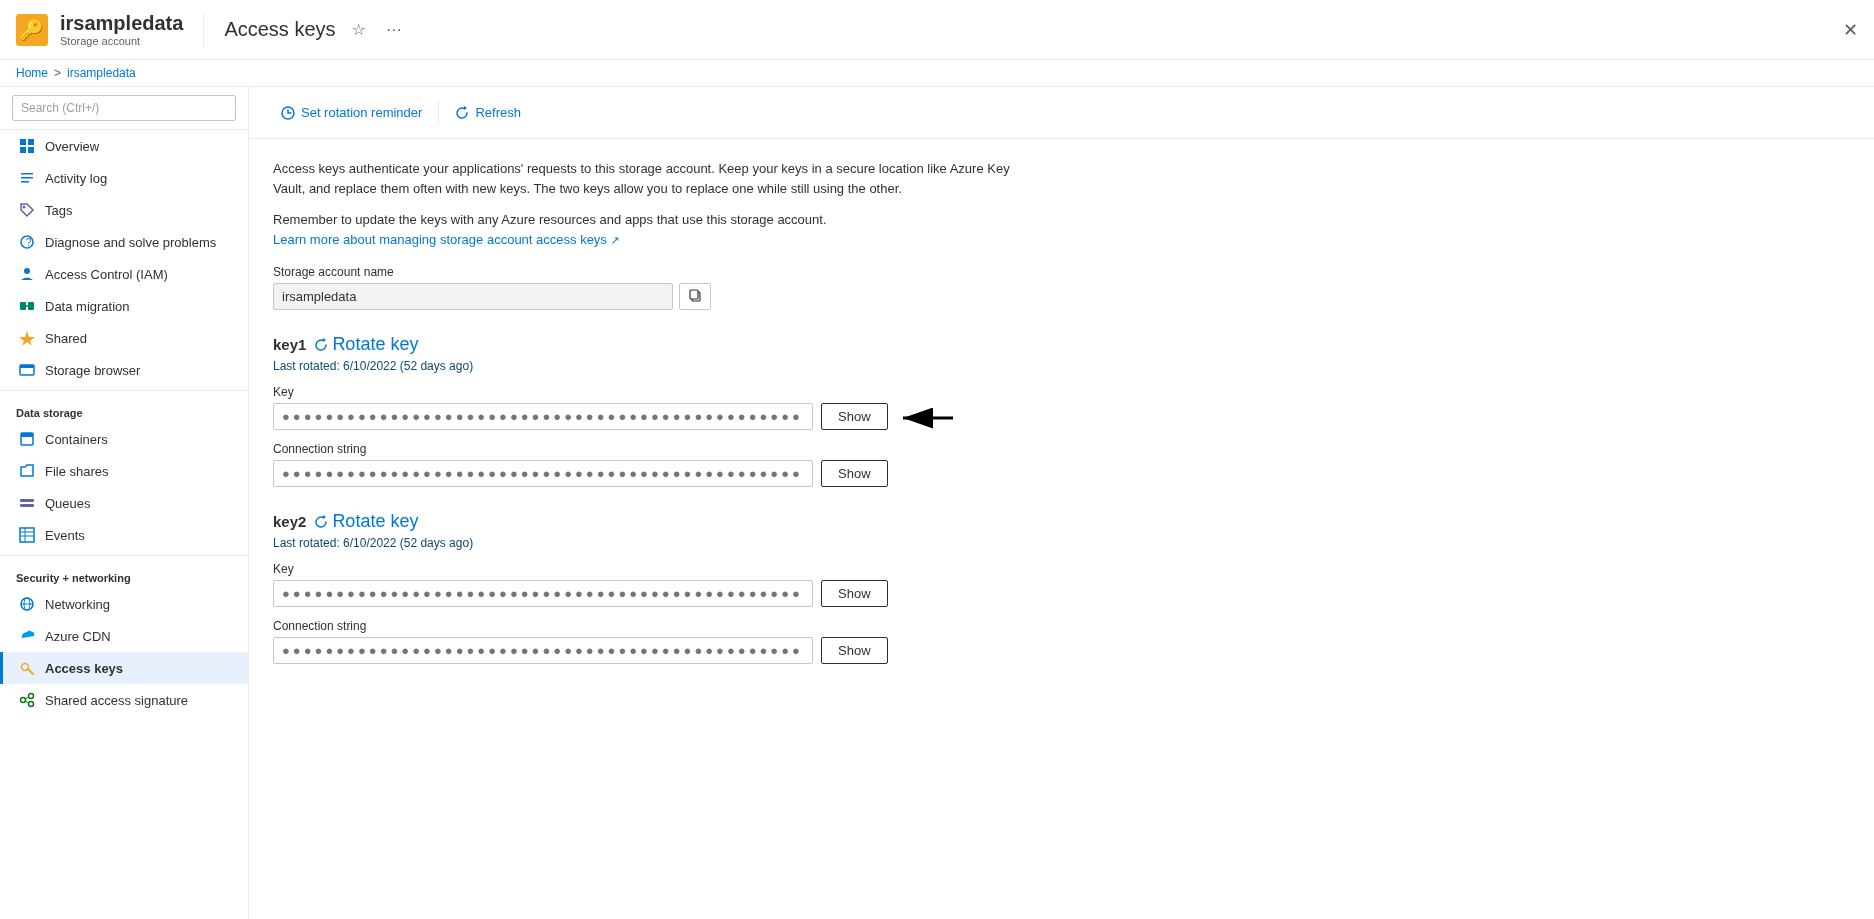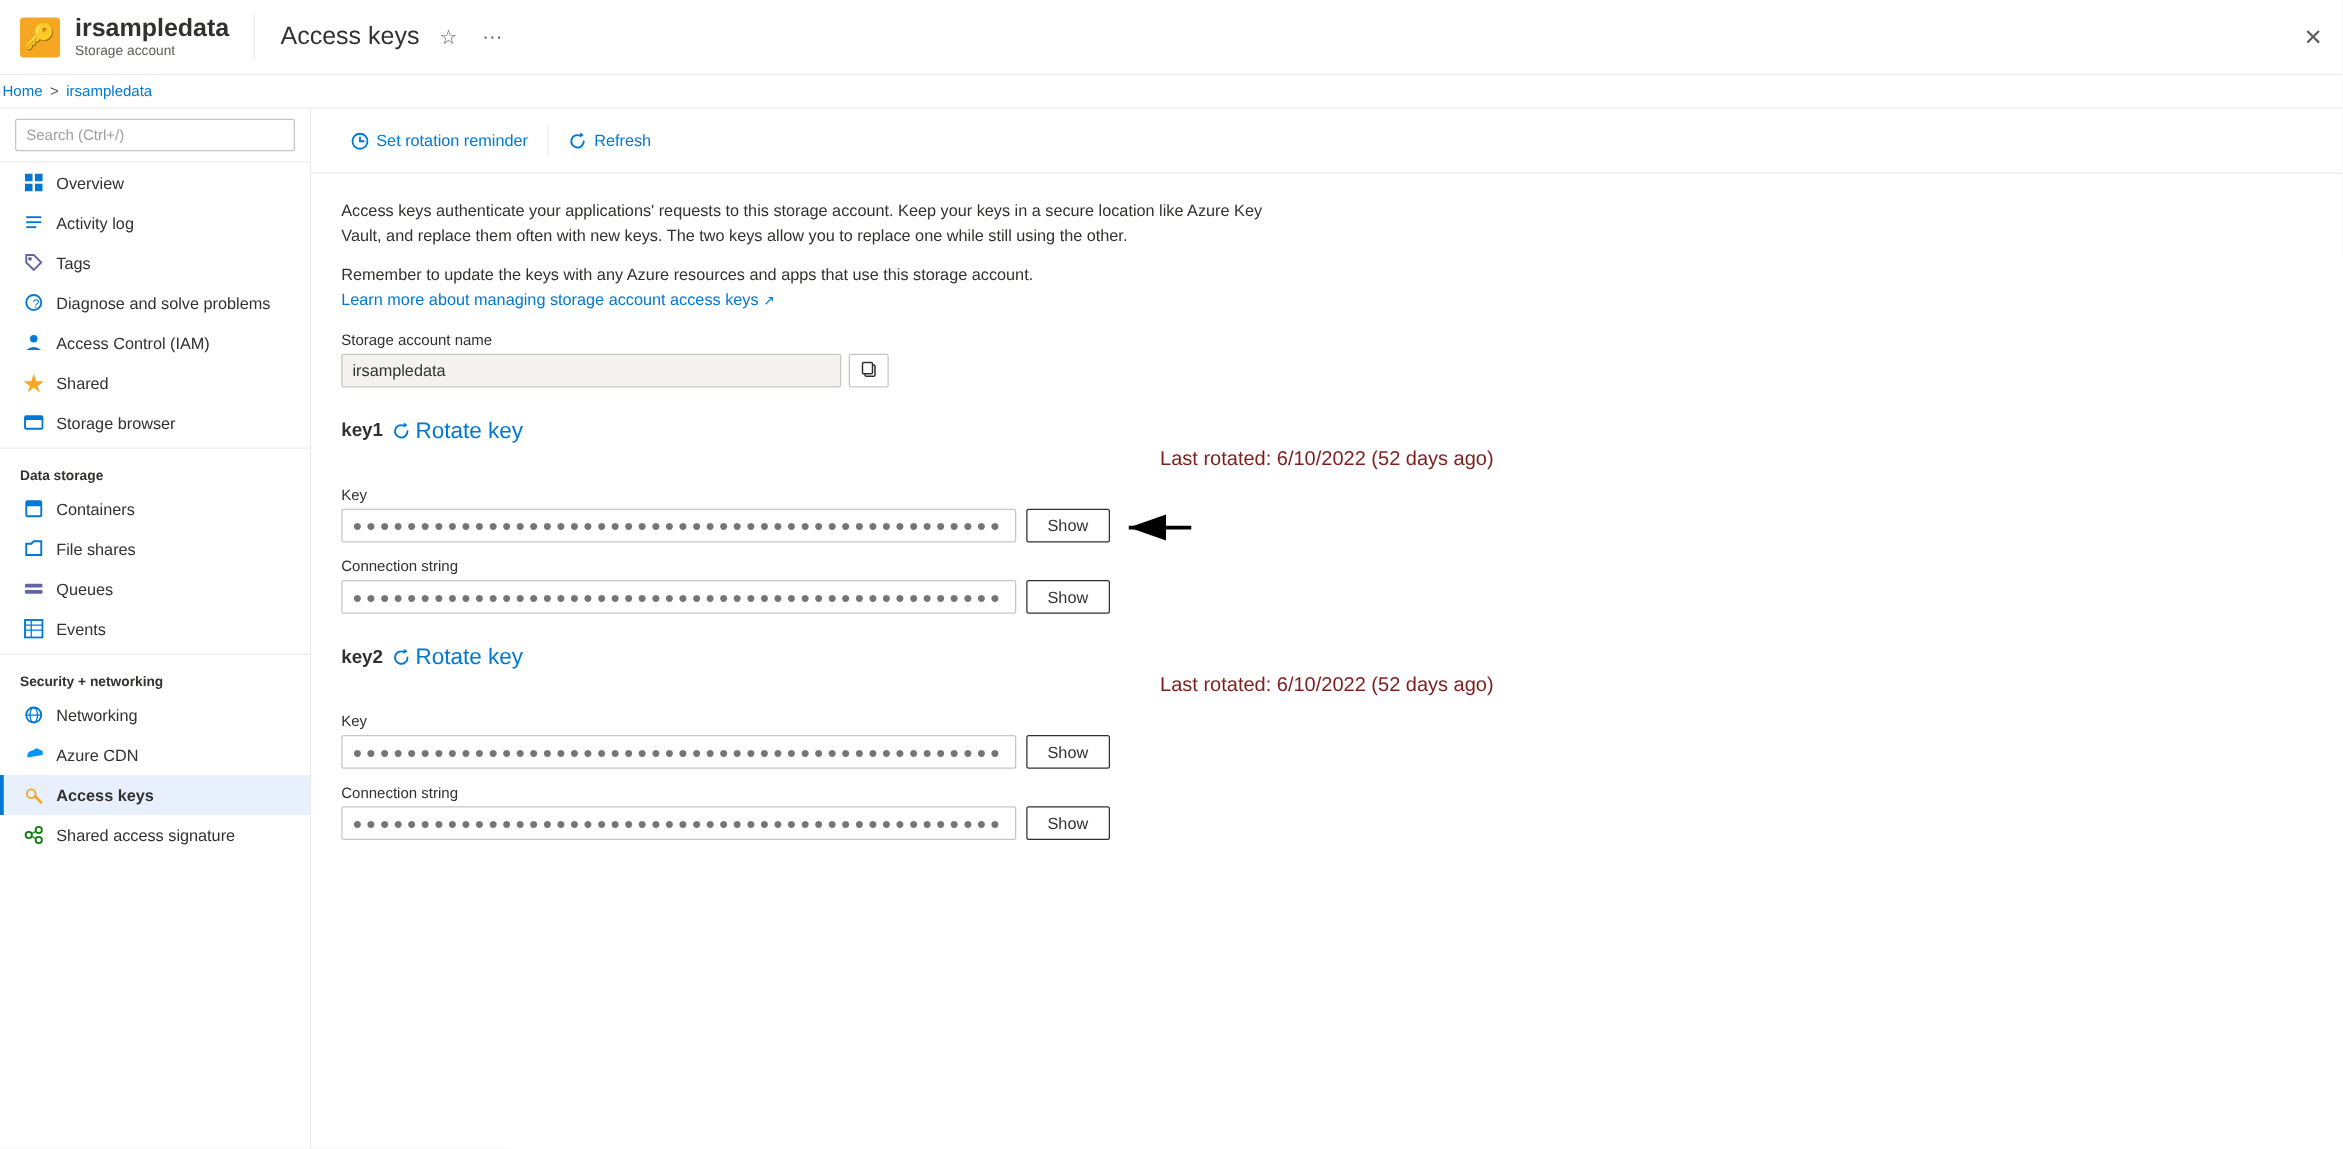--- a/index.html
+++ b/index.html
@@ -18,21 +18,21 @@
     .resource-subtitle { font-size: 11px; color: #605e5c; }
     .title-divider { width: 1px; height: 36px; background: #edebe9; margin: 0 8px; }
     .page-title-text { font-size: 20px; color: #323130; font-weight: 300; }
     .header-actions { display: flex; align-items: center; gap: 12px; }
     .header-icon-btn { background: none; border: none; cursor: pointer; color: #605e5c; font-size: 16px; padding: 4px; }
     .close-btn { font-size: 18px; color: #605e5c; cursor: pointer; background: none; border: none; margin-left: 16px; }
 
     
     .breadcrumb {
       display: flex; align-items: center; gap: 6px;
-      padding: 6px 2px; background: #fff; border-bottom: 1px solid #edebe9;
+      padding: 6px 16px; background: #fff; border-bottom: 1px solid #edebe9;
       font-size: 12px; flex-shrink: 0;
     }
     .breadcrumb a { color: #0078d4; text-decoration: none; }
     .breadcrumb-sep { color: #605e5c; }
     .breadcrumb-current { color: #0078d4; }
 
     
     .main-layout { display: flex; flex: 1; overflow: hidden; }
 
     
@@ -91,21 +91,21 @@
       border: 1px solid #c8c6c4; padding: 5px 8px; font-size: 13px;
       color: #323130; background: #f3f2f1; width: 400px; border-radius: 2px;
       outline: none;
     }
     .copy-btn { background: none; border: 1px solid #c8c6c4; cursor: pointer; padding: 4px 8px; border-radius: 2px; font-size: 14px; color: #323130; }
 
     .key-section { margin-bottom: 24px; }
     .key-header { display: flex; align-items: center; gap: 8px; margin-bottom: 4px; }
     .key-label { font-size: 15px; font-weight: 600; color: #323130; }
     .rotate-btn { display: flex; align-items: center; gap: 4px; background: none; border: none; cursor: pointer; color: #0078d4; font-size: 18px; }
-    .last-rotated { font-size: 16px; color: #7f1d1d; margin-bottom: 12px; text-align: center; }
+    .last-rotated { font-size: 12px; color: #0c4a6e; margin-bottom: 12px; }
 
     .key-field { margin-bottom: 12px; }
     .key-field-row { display: flex; align-items: center; gap: 8px; }
     .key-input {
       border: 1px solid #c8c6c4; padding: 5px 8px; font-size: 13px;
       color: #a19f9d; background: #fff; width: 540px; border-radius: 2px;
       outline: none; letter-spacing: 3px;
     }
     .show-btn {
       border: 1px solid #323130; background: #fff; cursor: pointer;
@@ -200,20 +200,30 @@
       <span>Diagnose and solve problems</span>
     </div>
     <div class="nav-item">
       <span class="nav-icon icon-blue">
         <svg width="16" height="16" viewBox="0 0 16 16">
             <circle cx="8" cy="5" r="3" fill="#0078d4"></circle>
             <path d="M2 14 Q8 9 14 14" fill="#0078d4"></path>
           </svg>
       </span>
       <span>Access Control (IAM)</span>
+    </div>
+    <div class="nav-item">
+      <span class="nav-icon icon-teal">
+        <svg width="16" height="16" viewBox="0 0 16 16">
+            <rect x="1" y="4" width="6" height="8" fill="#008575" rx="1"></rect>
+            <rect x="9" y="4" width="6" height="8" fill="#008575" rx="1"></rect>
+            <line x1="7" y1="8" x2="9" y2="8" stroke="#008575" stroke-width="1.5"></line>
+          </svg>
+      </span>
+      <span>Data migration</span>
     </div>
     <div class="nav-item">
       <span class="nav-icon icon-yellow">
         <svg width="16" height="16" viewBox="0 0 16 16">
             <polygon points="8,1 10,7 16,7 11,11 13,16 8,12 3,16 5,11 0,7 6,7" fill="#f5a623"></polygon>
           </svg>
       </span>
       <span>Shared</span>
     </div>
     <div class="nav-item">

